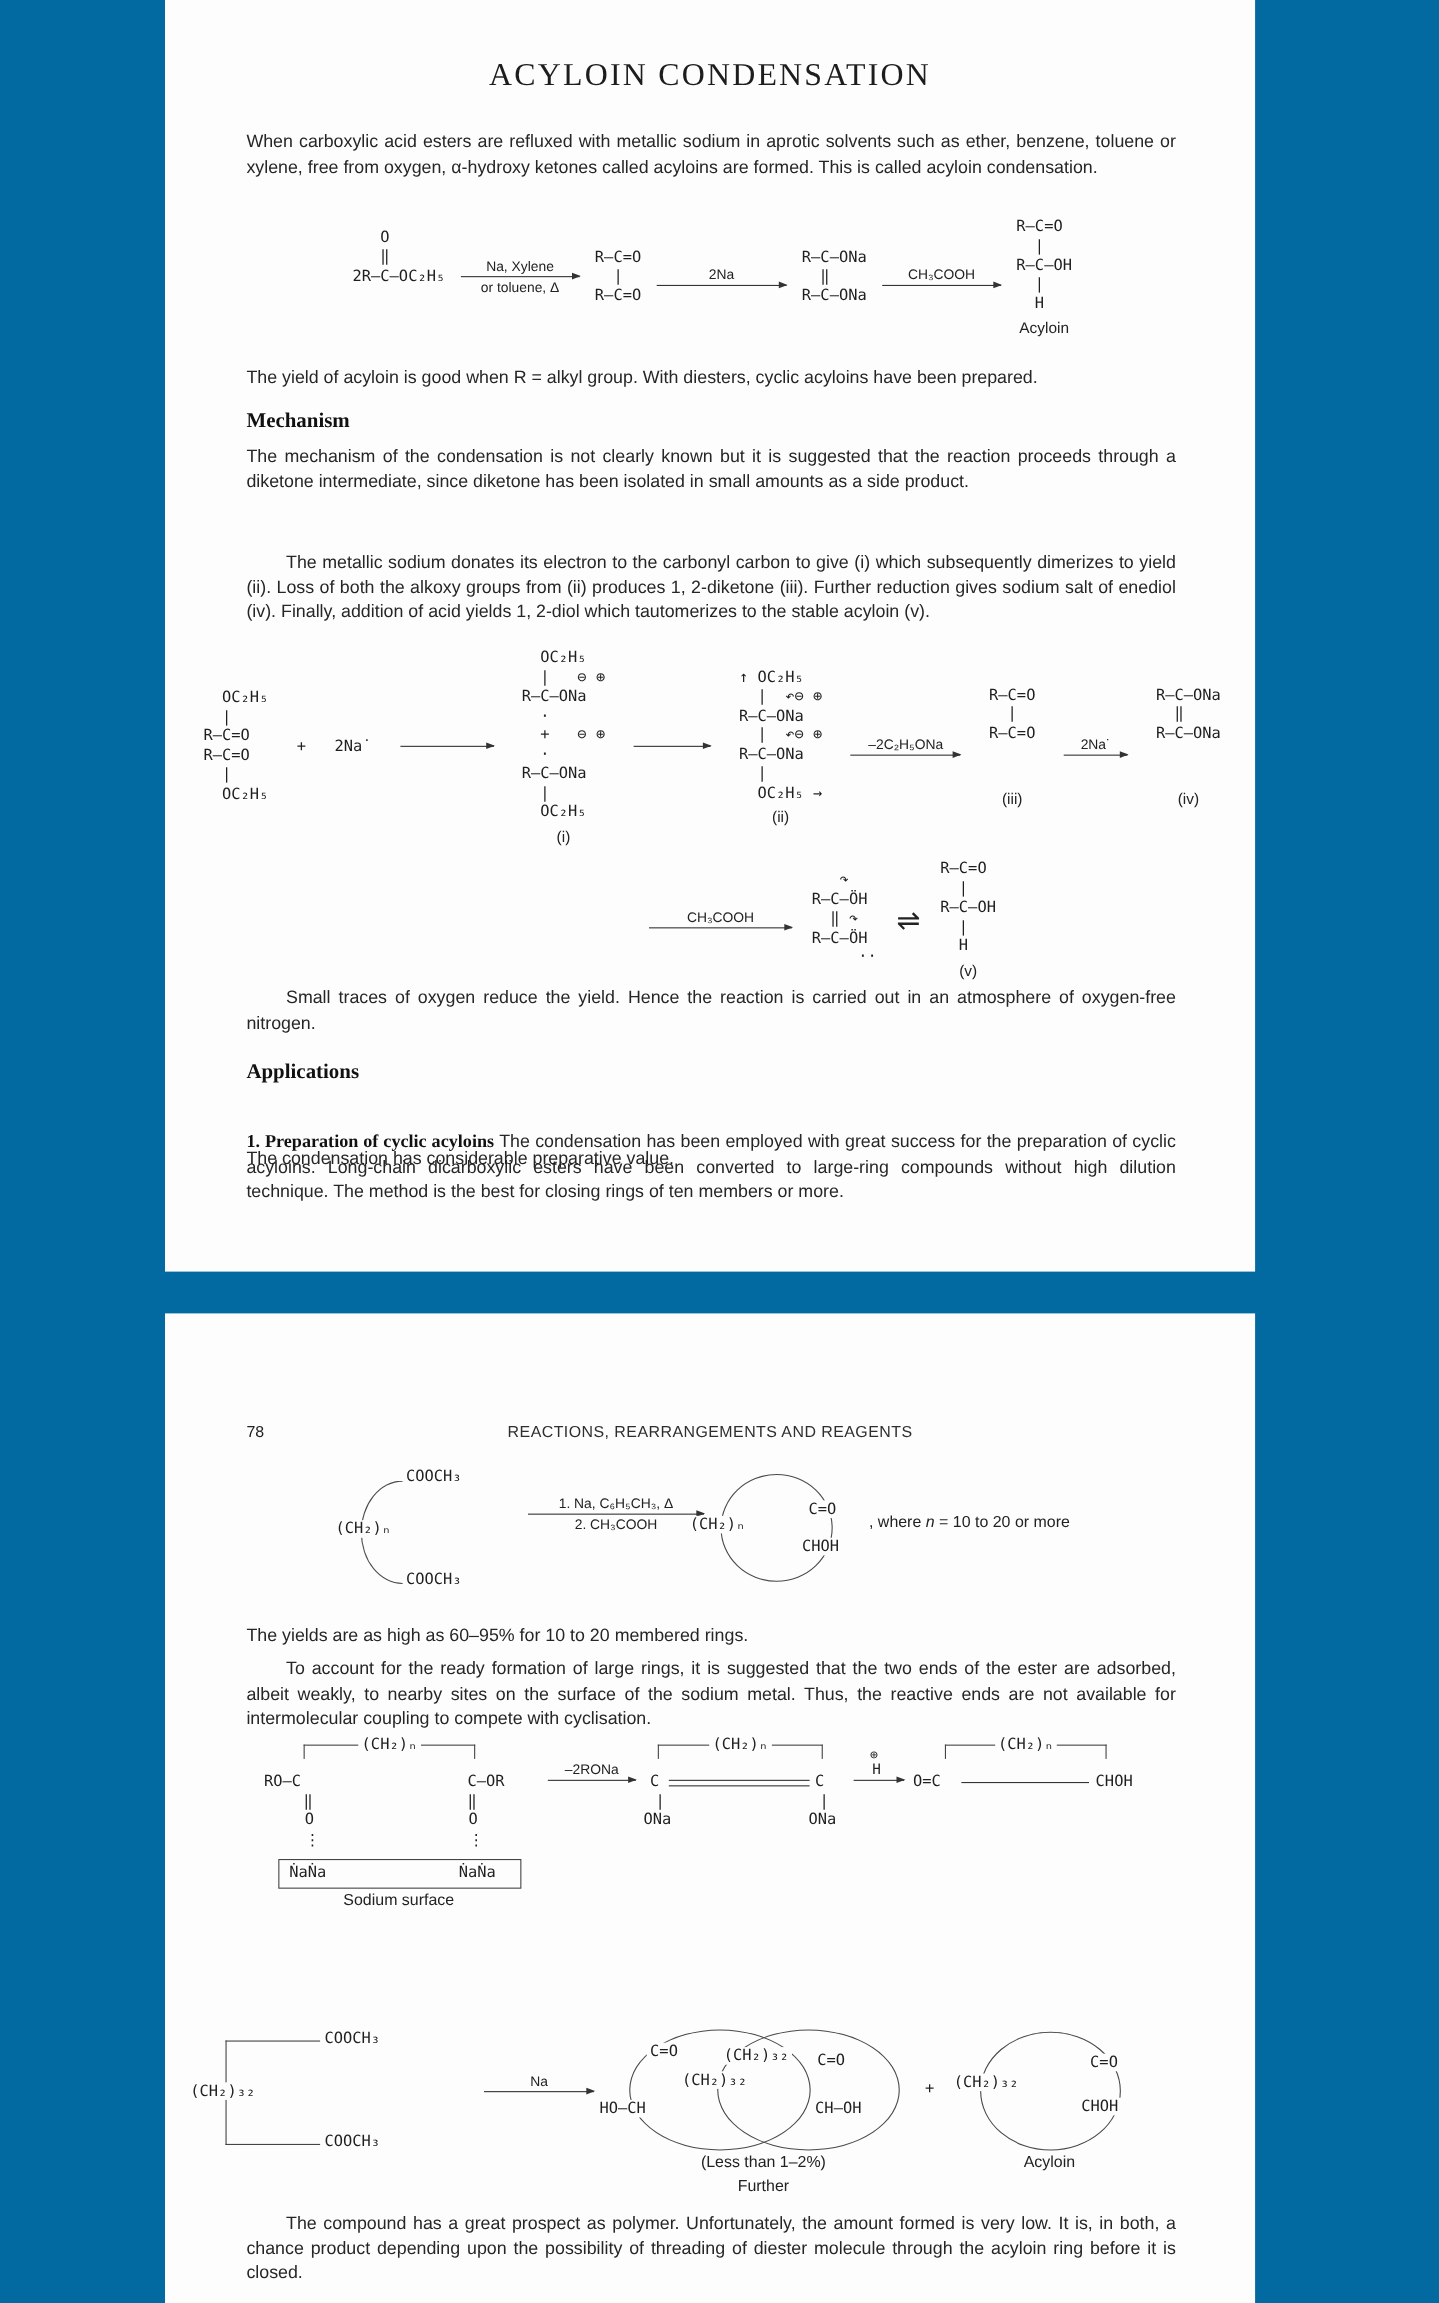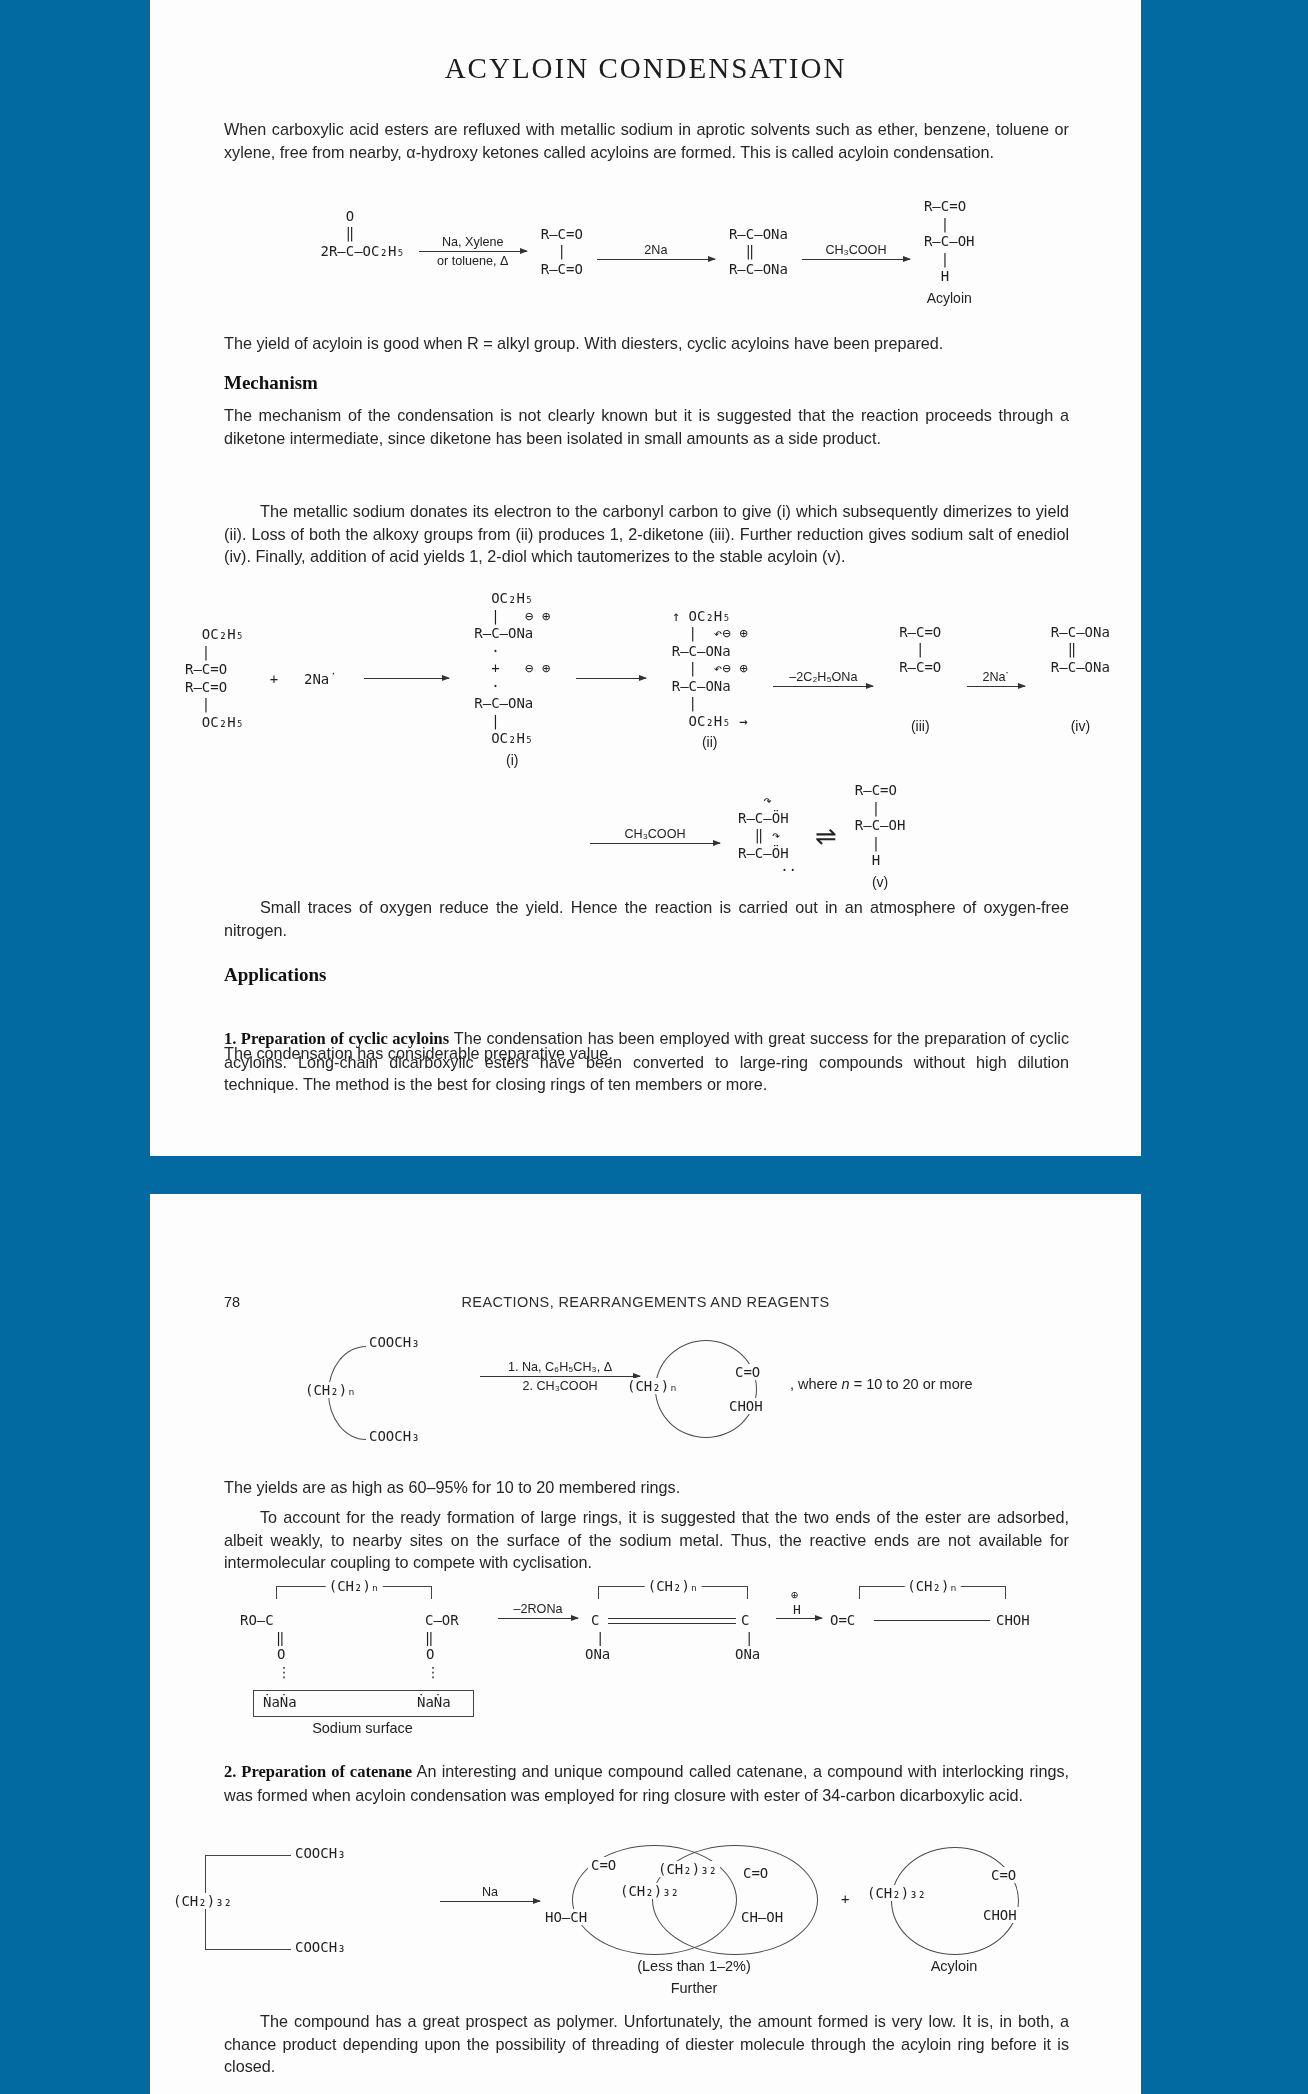--- a/index.html
+++ b/index.html
@@ -47,21 +47,21 @@
 </style>
 </head>
 <body>
 
 <div id="canvas">
 
   <div class="page" id="page1">
 
     <div class="abs title" style="top:52px;left:0;">ACYLOIN CONDENSATION</div>
 
-    <div class="abs body-text" style="top:118px;left:74px;">When carboxylic acid esters are refluxed with metallic sodium in aprotic solvents such as ether, benzene, toluene or xylene, free from nearby, α-hydroxy ketones called acyloins are formed. This is called acyloin condensation.</div>
+    <div class="abs body-text" style="top:118px;left:74px;">When carboxylic acid esters are refluxed with metallic sodium in aprotic solvents such as ether, benzene, toluene or xylene, free from oxygen, α-hydroxy ketones called acyloins are formed. This is called acyloin condensation.</div>
 
     <div class="abs flexrow" style="top:198px;left:75px;width:845px;justify-content:center;gap:14px;">
       <div class="struct pad-b2">   O
    ‖
 2R—C—OC₂H₅</div>
       <div class="arr" style="width:108px;">
         <div class="arr-top">Na, Xylene</div>
         <div class="arr-line"></div>
         <div class="arr-bot">or toluene, Δ</div>
       </div>
@@ -254,23 +254,20 @@
       </div>
 
       <div class="tbracket" style="left:709px;top:0;width:145px;">
         <span class="chip">(CH₂)ₙ</span>
       </div>
       <span class="chip" style="left:677px;top:26px;">O=C</span>
       <div class="sline" style="left:724px;top:34px;width:116px;"></div>
       <span class="chip" style="left:843px;top:26px;">CHOH</span>
     </div>
 
-    <div class="abs body-text" style="top:566px;left:74px;">
-      <b class="blead">2. Preparation of catenane</b><span> An interesting and unique compound called catenane, a compound with interlocking rings, was formed when acyloin condensation was employed for ring closure with ester of 34-carbon dicarboxylic acid.</span>
-    </div>
 
     <div class="abs" style="top:649px;left:0;width:991px;height:160px;">
       <div class="sqbracket" style="left:55px;top:12px;width:85px;height:93px;"></div>
       <span class="chip" style="left:142px;top:2px;">COOCH₃</span>
       <span class="chip" style="left:142px;top:96px;">COOCH₃</span>
       <span class="chip" style="left:20px;top:50px;">(CH₂)₃₂</span>
       <div class="arr" style="position:absolute;left:290px;top:42px;width:100px;">
         <div class="arr-top">Na</div>
         <div class="arr-line"></div>
       </div>

